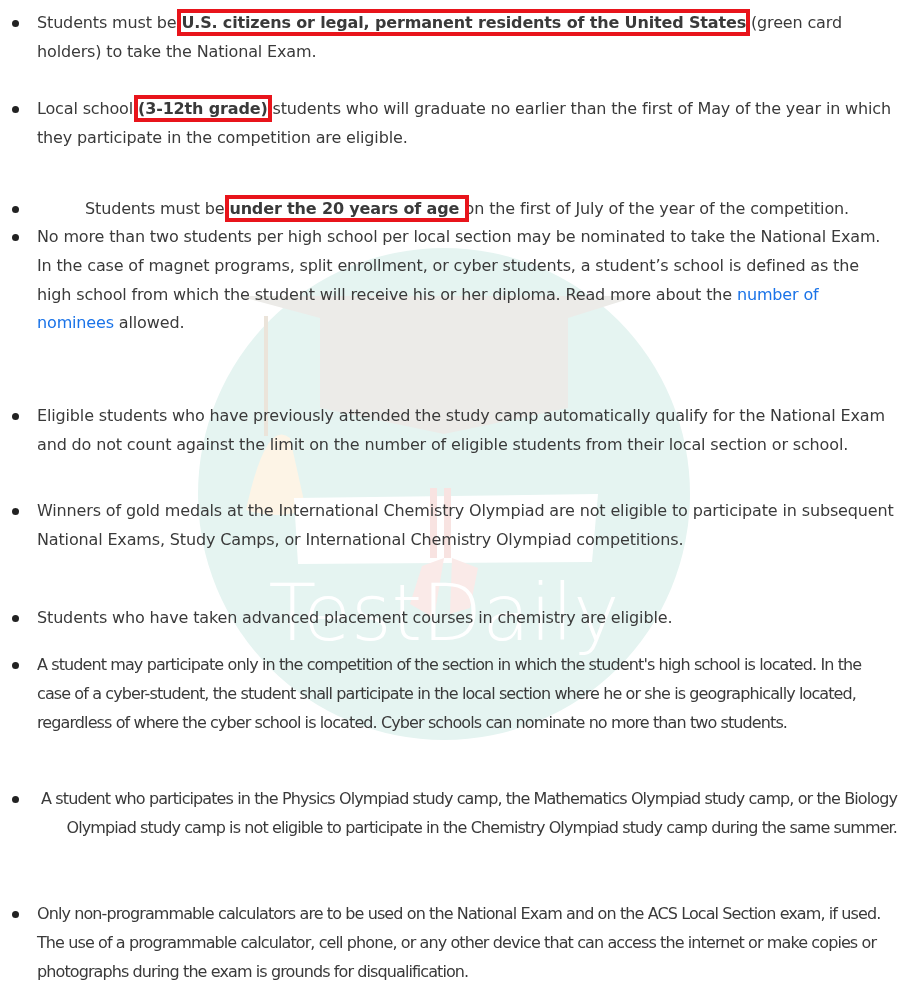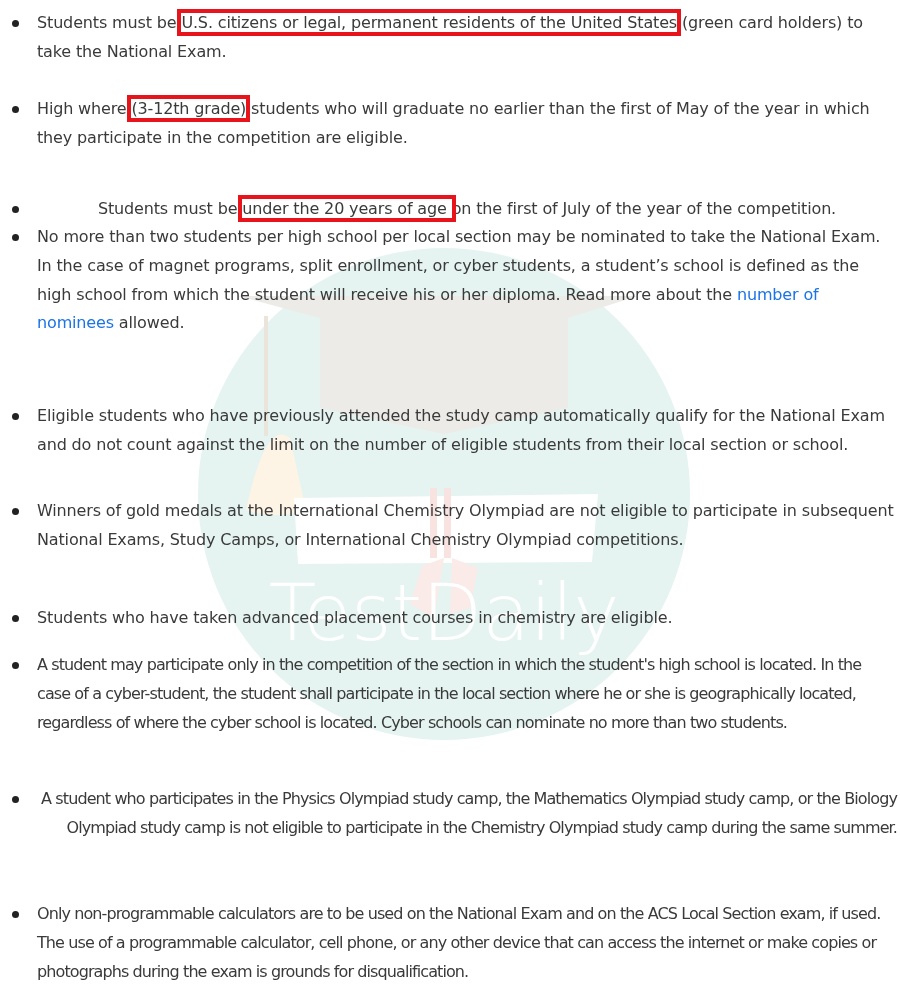--- a/index.html
+++ b/index.html
@@ -12,21 +12,21 @@
     .watermark svg { width: 100%; height: 100%; display: block; }
     ul.rules {
       position: relative; z-index: 1; list-style: none; margin: 0; padding: 0;
       font-size: 16px; line-height: 28.8px; letter-spacing: -0.15px;
     }
     ul.rules li { position: absolute; left: 37px; width: 860px; }
     ul.rules li::before {
       content: ""; position: absolute; left: -25px; top: 11px;
       width: 7px; height: 7px; border-radius: 50%; background: #222;
     }
-    .hl { outline: 4px solid #e8141b; outline-offset: 0px; }
+    .hl { outline: 4px solid #e8141b; outline-offset: 0px; font-weight: bold; }
     a.link { color: #1a73e8; text-decoration: none; }
     .cond { letter-spacing: -0.9px; }
   </style>
 </head>
 <body>
 
 <div class="watermark">
   <svg viewBox="0 0 492 492">
     <circle cx="246" cy="246" r="246" fill="#e5f4f1"></circle>
     <polygon points="40,48 440,48 370,70 370,160 246,186 122,160 122,70" fill="#ecebe8"></polygon>
@@ -39,21 +39,21 @@
     <polygon points="254,310 280,320 272,360 252,366" fill="#faeae8"></polygon>
     <text x="246" y="392" text-anchor="middle" font-family="DejaVu Sans, sans-serif" font-size="78" font-weight="200" fill="#ffffff">TestDaily</text>
   </svg>
 </div>
 
 <ul class="rules">
   <li style="top:9px;">
     <span>Students must be </span><span class="hl">U.S. citizens or legal, permanent residents of the United States</span><span> (green card holders) to take the National Exam.</span>
   </li>
   <li style="top:95px;">
-    <span>High where </span><span class="hl">(3-12th grade)</span><span> students who will graduate no earlier than the first of May of the year in which they participate in the competition are eligible.</span>
+    <span>Local school </span><span class="hl">(3-12th grade)</span><span> students who will graduate no earlier than the first of May of the year in which they participate in the competition are eligible.</span>
   </li>
   <li style="top:195px;text-align:center;">
     <span>Students must be </span><span class="hl">under the 20 years of age </span><span>on the first of July of the year of the competition.</span>
   </li>
   <li style="top:223px;">
     <span>No more than two students per high school per local section may be nominated to take the National Exam. In the case of magnet programs, split enrollment, or cyber students, a student’s school is defined as the high school from which the student will receive his or her diploma. Read more about the </span><a class="link" href="#">number of nominees</a><span> allowed.</span>
   </li>
   <li style="top:402px;">
     <span>Eligible students who have previously attended the study camp automatically qualify for the National Exam and do not count against the limit on the number of eligible students from their local section or school.</span>
   </li>

